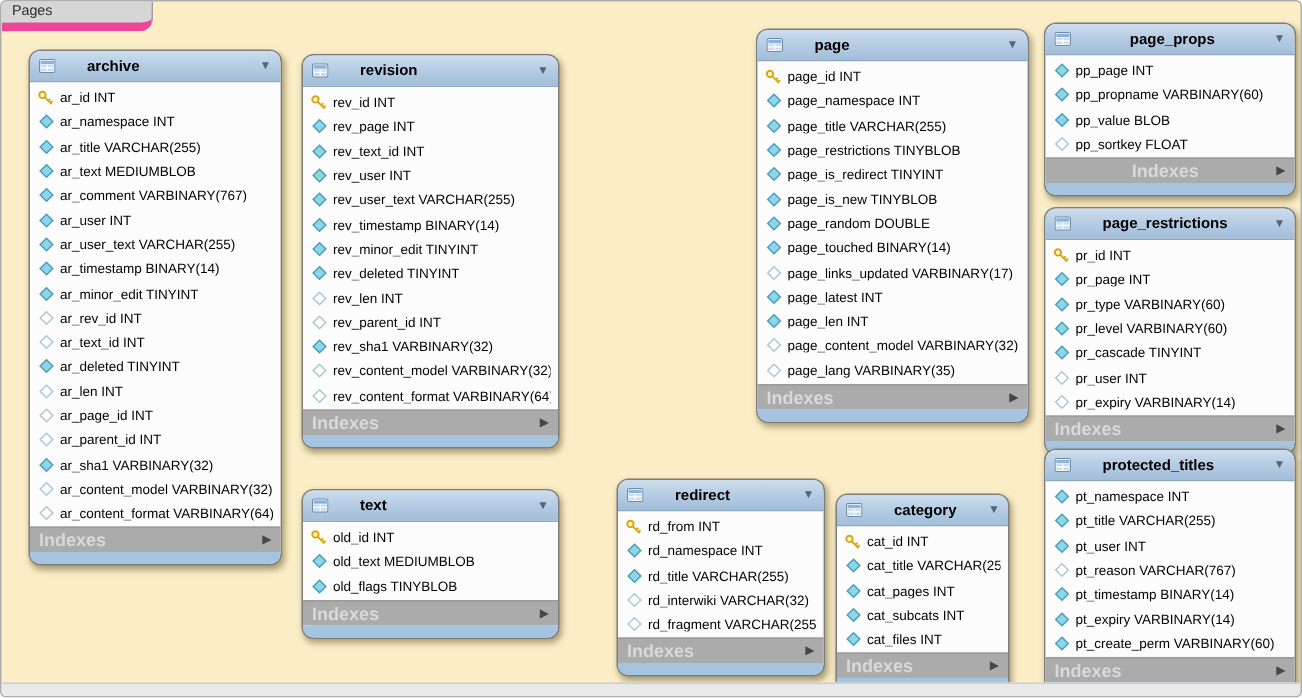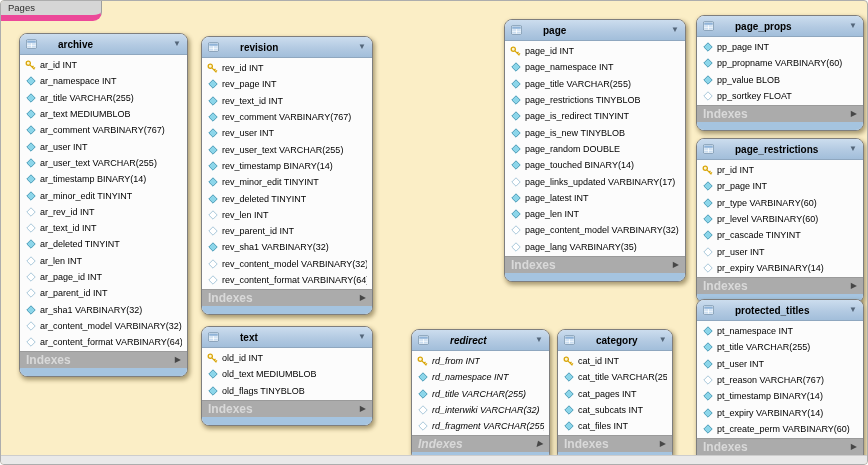--- a/index.html
+++ b/index.html
@@ -252,28 +252,20 @@
 
   <div class="col-row">
     <span class="f-icon">
               <svg width="10" height="10" viewBox="0 0 10 10">
                 <polygon points="5,0.8 9.2,5 5,9.2 0.8,5" fill="#8CD6EA" stroke="#4D9DB8" stroke-width="1"></polygon>
               </svg>
             </span>
     <span class="f-label">rev_text_id INT</span>
   </div>
 
-  <div class="col-row">
-    <span class="f-icon">
-              <svg width="10" height="10" viewBox="0 0 10 10">
-                <polygon points="5,0.8 9.2,5 5,9.2 0.8,5" fill="#8CD6EA" stroke="#4D9DB8" stroke-width="1"></polygon>
-              </svg>
-            </span>
-    <span class="f-label">rev_comment VARBINARY(767)</span>
-  </div>
 
   <div class="col-row">
     <span class="f-icon">
               <svg width="10" height="10" viewBox="0 0 10 10">
                 <polygon points="5,0.8 9.2,5 5,9.2 0.8,5" fill="#8CD6EA" stroke="#4D9DB8" stroke-width="1"></polygon>
               </svg>
             </span>
     <span class="f-label">rev_user INT</span>
   </div>
 
@@ -548,21 +540,21 @@
     <span class="f-label">page_lang VARBINARY(35)</span>
   </div>
 </div>
     <div class="tbl-foot">
       <span class="foot-label">Indexes</span>
       <span class="foot-arrow">▶</span>
     </div>
     <div class="tbl-bar"></div>
   </div>
 
-  <div class="tbl" style="left: 410px; top: 328px; width: 137px; font-style: italic;">
+  <div class="tbl" style="left: 410px; top: 318px; width: 137px;">
     <div class="tbl-head">
       <span class="f-icon">
             <svg width="14" height="12" viewBox="0 0 14 12">
               <rect x="0.5" y="0.5" width="13" height="11" rx="1.5" fill="#FFFFFF" stroke="#6F8CA6"></rect>
               <rect x="1.5" y="1.5" width="11" height="3" fill="#8FB3D8"></rect>
               <rect x="1.5" y="5" width="11" height="5.5" fill="#C9DDF1"></rect>
               <line x1="7" y1="5" x2="7" y2="10.5" stroke="#FFFFFF" stroke-width="1"></line>
               <line x1="1.5" y1="7.6" x2="12.5" y2="7.6" stroke="#FFFFFF" stroke-width="1"></line>
             </svg>
           </span>
@@ -684,21 +676,21 @@
     <span class="f-label">cat_files INT</span>
   </div>
 </div>
     <div class="tbl-foot">
       <span class="foot-label">Indexes</span>
       <span class="foot-arrow">▶</span>
     </div>
     <div class="tbl-bar"></div>
   </div>
 
-  <div class="tbl" style="left: 695px; top: 14px; width: 166px;">
+  <div class="tbl" style="left: 695px; top: 14px; width: 166px; text-align: center;">
     <div class="tbl-head">
       <span class="f-icon">
             <svg width="14" height="12" viewBox="0 0 14 12">
               <rect x="0.5" y="0.5" width="13" height="11" rx="1.5" fill="#FFFFFF" stroke="#6F8CA6"></rect>
               <rect x="1.5" y="1.5" width="11" height="3" fill="#8FB3D8"></rect>
               <rect x="1.5" y="5" width="11" height="5.5" fill="#C9DDF1"></rect>
               <line x1="7" y1="5" x2="7" y2="10.5" stroke="#FFFFFF" stroke-width="1"></line>
               <line x1="1.5" y1="7.6" x2="12.5" y2="7.6" stroke="#FFFFFF" stroke-width="1"></line>
             </svg>
           </span>

